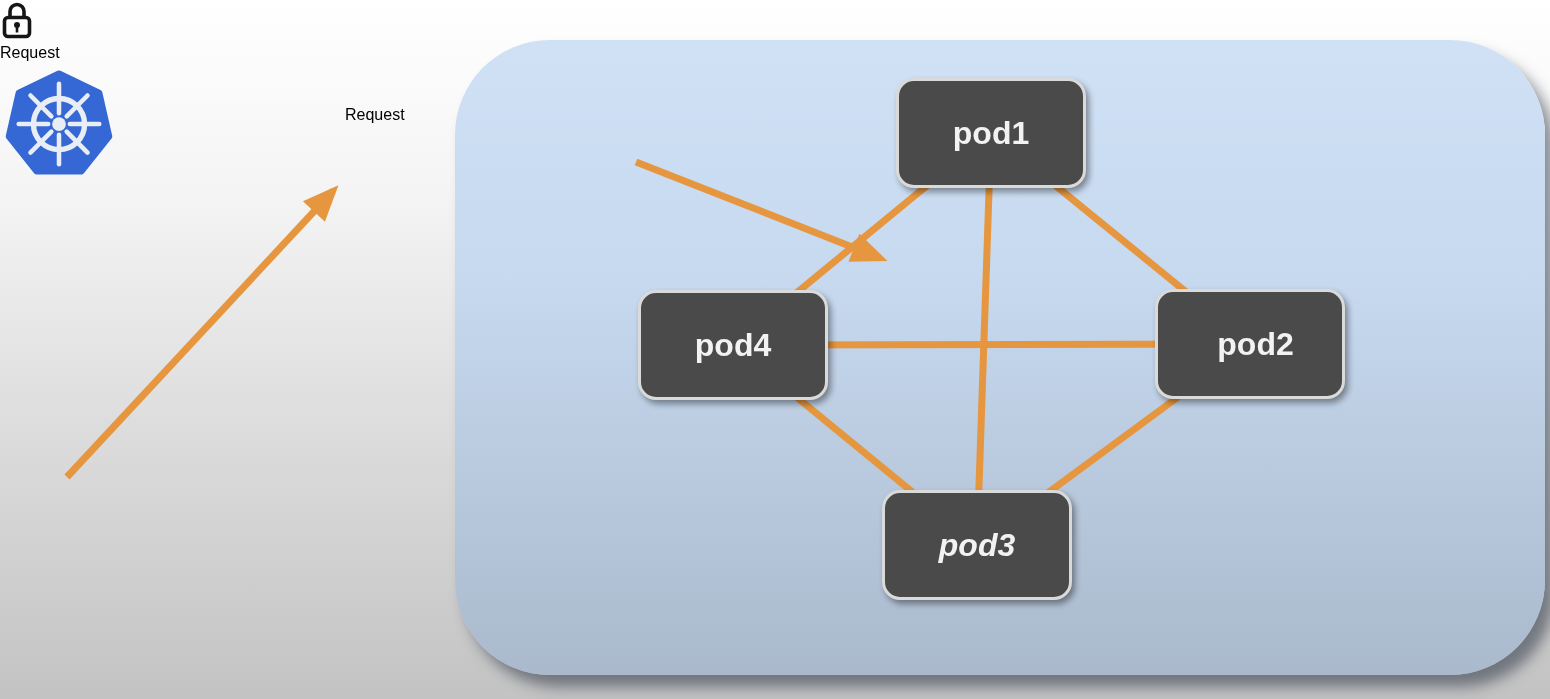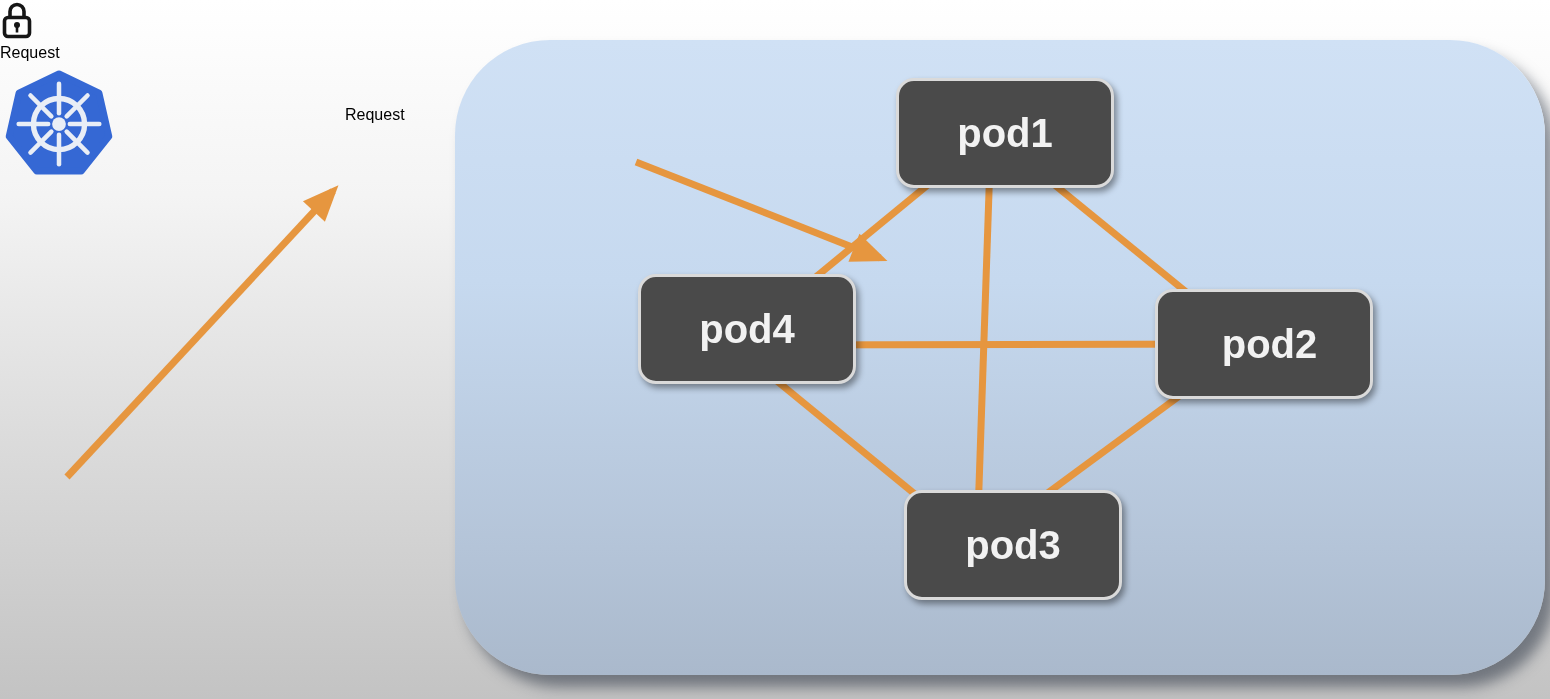--- a/index.html
+++ b/index.html
@@ -15,32 +15,32 @@
     position:absolute;left:455px;top:40px;width:1090px;height:635px;
     border-radius:95px;
     background:linear-gradient(180deg,#d0e1f5 0%,#c6d9ef 38%,#b4c4d8 80%,#aab9cc 100%);
     box-shadow:10px 12px 14px rgba(30,40,55,.5);
     z-index:1;
   }
   
   svg.lines{position:absolute;left:0;top:0;z-index:2;}
   
   .pod{
-    position:absolute;width:218px;height:110px;box-sizing:border-box;
+    position:absolute;width:190px;height:110px;box-sizing:border-box;
     background:#4a4a4a;
     border:3px solid #dadada;border-radius:18px;
     box-shadow:3px 4px 6px rgba(0,0,0,.4);
     display:flex;align-items:center;justify-content:center;
-    color:#f2f2f2;font-size:40px;font-weight:bold;
+    color:#f2f2f2;font-size:32px;font-weight:bold;
     z-index:3;
   }
   .pod[data-pod-id="pod1"]{left:896px;top:78px;}
   .pod[data-pod-id="pod2"]{left:1155px;top:289px;padding-left:11px;}
-  .pod[data-pod-id="pod3"]{left:904px;top:490px;}
-  .pod[data-pod-id="pod4"]{left:638px;top:274px;justify-content:center;}
+  .pod[data-pod-id="pod3"]{left:882px;top:490px;font-style:italic;}
+  .pod[data-pod-id="pod4"]{left:638px;top:290px;justify-content:center;}
   
   .ingress{
     position:absolute;left:345px;top:106px;width:290px;height:114px;box-sizing:border-box;
     background:linear-gradient(180deg,#b7acda 0%,#a успех;
     background:linear-gradient(180deg,#b7acda 0%,#a雅95cc 100%);
     background:linear-gradient(180deg,#b7acda 0%,#a295cc 100%);
     border:3px solid #f1edf8;border-radius:16px;
     box-shadow:3px 4px 7px rgba(0,0,0,.35);
     display:flex;align-items:center;justify-content:center;
     color:#fdfdfd;font-size:44px;font-weight:bold;

